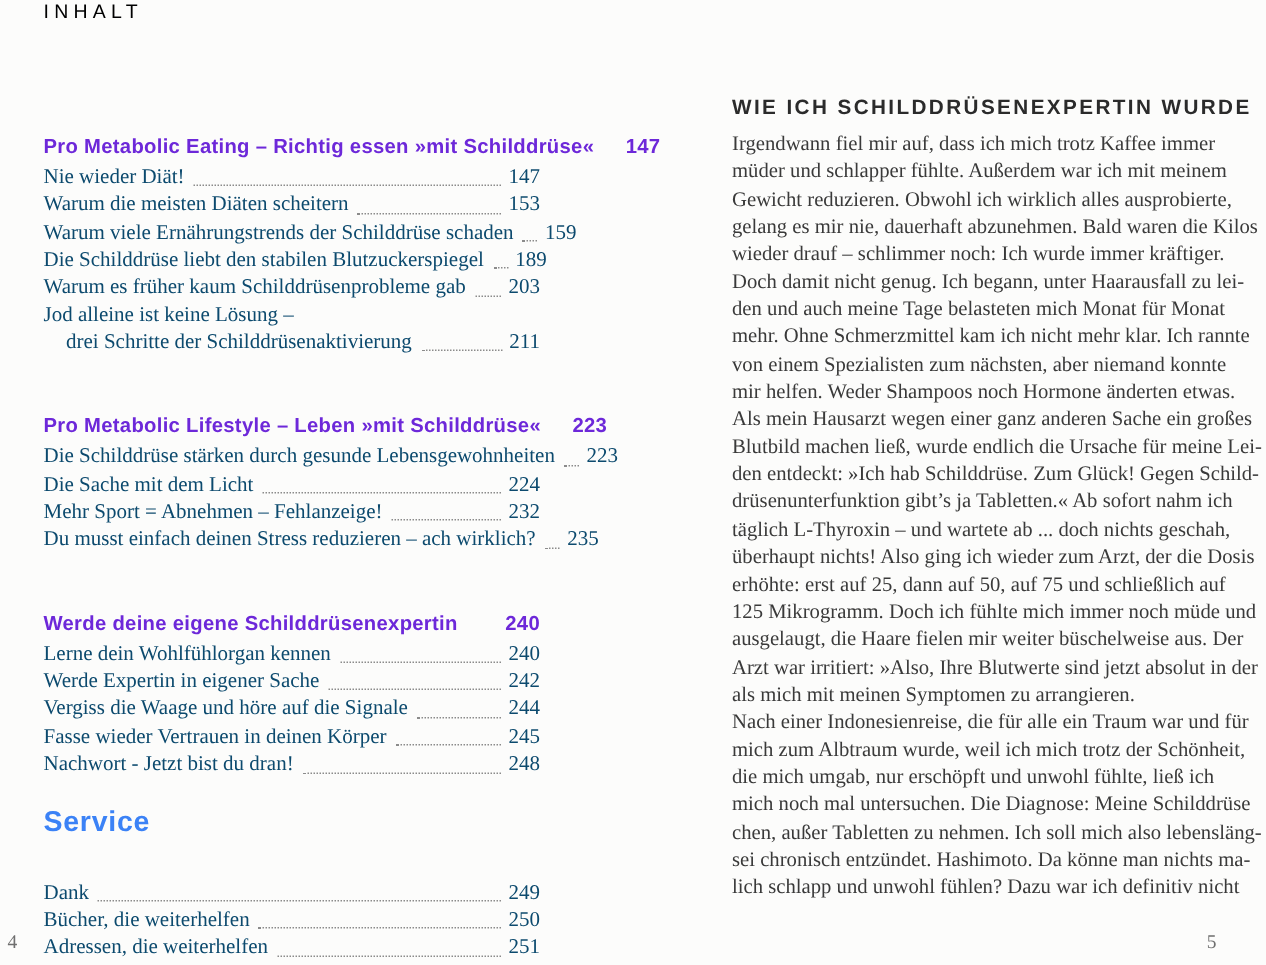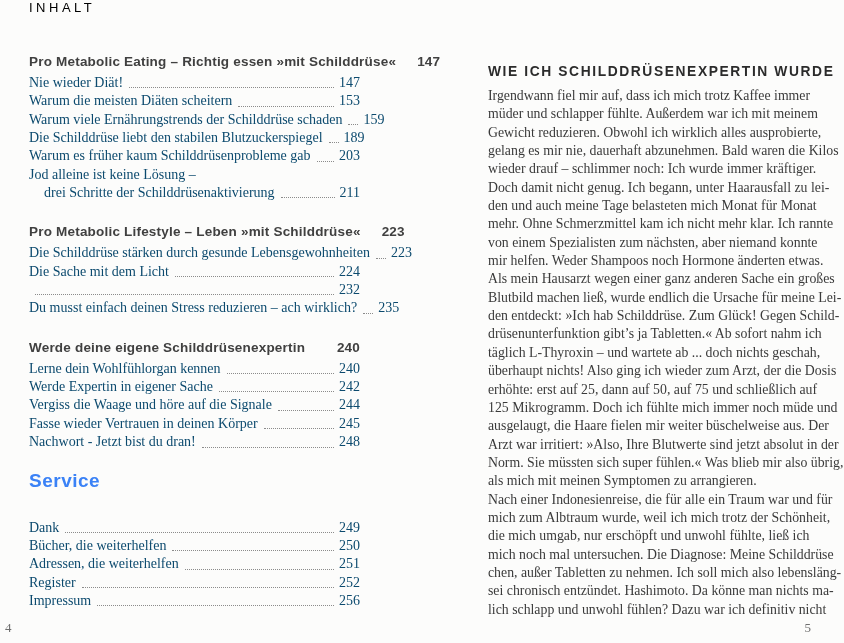--- a/index.html
+++ b/index.html
@@ -15,21 +15,21 @@
   }
   #toc{position:absolute;left:29px;top:52px;width:331px;}
   .toc-section{margin-top:20px;}
   .toc-section:first-child{margin-top:0;}
   .toc-row{
     display:flex;align-items:baseline;line-height:18.35px;
     font-family:"Liberation Serif",serif;font-size:14px;color:#0c4a6e;
   }
   .toc-row.bold{
     font-family:"Liberation Sans",sans-serif;font-weight:700;font-size:13.5px;
-    color:#404040;line-height:20px;margin-bottom:2px;letter-spacing:.2px;
+    color:#6d28d9;line-height:20px;margin-bottom:2px;letter-spacing:.2px;margin-top:36px;
   }
   .toc-label{white-space:nowrap;}
   .toc-row.indent .toc-label{padding-left:15px;}
   .leader{
     flex:1;height:1px;border-bottom:1.6px dotted #8b8b8b;
     align-self:flex-end;margin:0 5px 4px 6px;min-width:10px;
   }
   .leader.hidden{border-bottom:none;}
   .toc-page{text-align:right;white-space:nowrap;}
   .service-heading{
@@ -111,20 +111,21 @@
           <span class="toc-label">Die Schilddrüse stärken durch gesunde Lebensgewohnheiten</span>
           <span class="leader"></span>
           <span class="toc-page">223</span>
         </div>
         <div class="toc-row">
           <span class="toc-label">Die Sache mit dem Licht</span>
           <span class="leader"></span>
           <span class="toc-page">224</span>
         </div>
         <div class="toc-row">
+          <span class="toc-label">Mehr Sport = Abnehmen – Fehlanzeige!</span>
           <span class="leader"></span>
           <span class="toc-page">232</span>
         </div>
         <div class="toc-row">
           <span class="toc-label">Du musst einfach deinen Stress reduzieren – ach wirklich?</span>
           <span class="leader"></span>
           <span class="toc-page">235</span>
         </div>
       </div>
       <div class="toc-section">
@@ -207,21 +208,20 @@
         <div class="bodyline">Als mein Hausarzt wegen einer ganz anderen Sache ein großes</div>
         <div class="bodyline">Blutbild machen ließ, wurde endlich die Ursache für meine Lei-</div>
         <div class="bodyline">den entdeckt: »Ich hab Schilddrüse. Zum Glück! Gegen Schild-</div>
         <div class="bodyline">drüsenunterfunktion gibt’s ja Tabletten.« Ab sofort nahm ich</div>
         <div class="bodyline">täglich L-Thyroxin – und wartete ab ... doch nichts geschah,</div>
         <div class="bodyline">überhaupt nichts! Also ging ich wieder zum Arzt, der die Dosis</div>
         <div class="bodyline">erhöhte: erst auf 25, dann auf 50, auf 75 und schließlich auf</div>
         <div class="bodyline">125 Mikrogramm. Doch ich fühlte mich immer noch müde und</div>
         <div class="bodyline">ausgelaugt, die Haare fielen mir weiter büschelweise aus. Der</div>
         <div class="bodyline">Arzt war irritiert: »Also, Ihre Blutwerte sind jetzt absolut in der</div>
-        <div class="bodyline">Norm. Sie müssten sich super fühlen.« Was blieb mir also übrig,</div>
         <div class="bodyline">als mich mit meinen Symptomen zu arrangieren.</div>
         <div class="bodyline">Nach einer Indonesienreise, die für alle ein Traum war und für</div>
         <div class="bodyline">mich zum Albtraum wurde, weil ich mich trotz der Schönheit,</div>
         <div class="bodyline">die mich umgab, nur erschöpft und unwohl fühlte, ließ ich</div>
         <div class="bodyline">mich noch mal untersuchen. Die Diagnose: Meine Schilddrüse</div>
         <div class="bodyline">chen, außer Tabletten zu nehmen. Ich soll mich also lebensläng-</div>
         <div class="bodyline">sei chronisch entzündet. Hashimoto. Da könne man nichts ma-</div>
         <div class="bodyline">lich schlapp und unwohl fühlen? Dazu war ich definitiv nicht</div>
       </div>
   </div>

